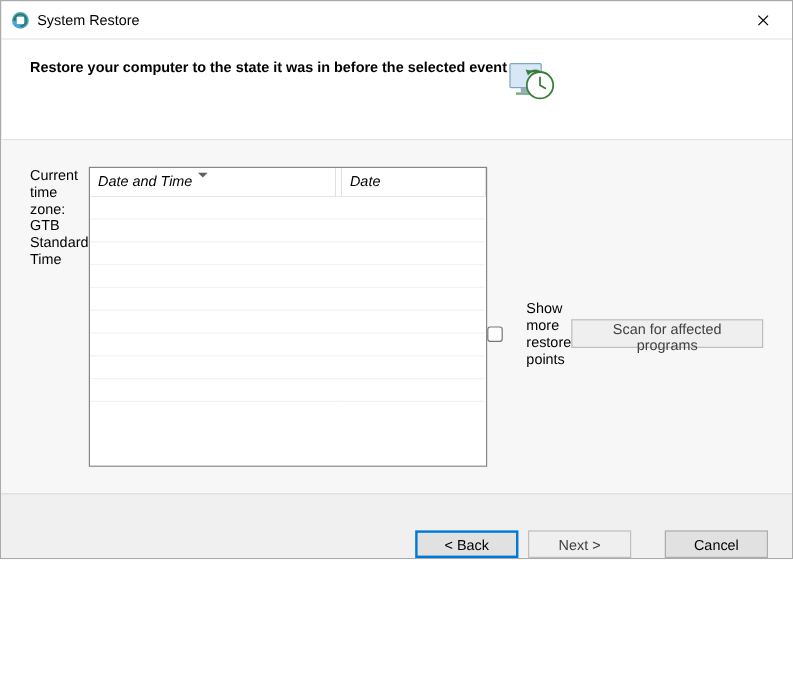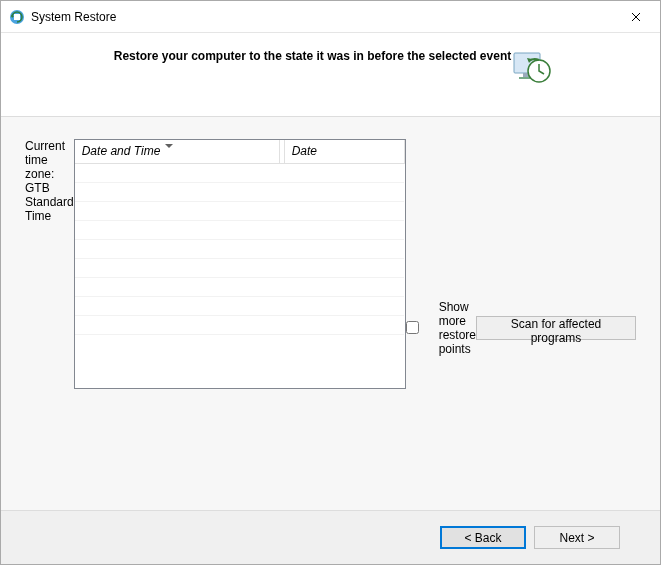--- a/index.html
+++ b/index.html
@@ -4,21 +4,21 @@
 <style>
   * { box-sizing: border-box; }
   html, body {
     margin: 0; padding: 0;
     font-family: "Segoe UI", Tahoma, sans-serif;
     font-size: 12px;
     color: #000;
     background: #fff;
   }
   .window {
-    width: 661px; height: 565px;
+    width: 661px; height: 466px;
     border: 1px solid #aaa;
     display: flex; flex-direction: column;
     background: #fff;
   }
   .titlebar {
     height: 32px;
     display: flex; align-items: center;
     padding: 0 2px 0 8px;
     border-bottom: 1px solid #e5e5e5;
   }
@@ -31,21 +31,21 @@
     width: 16px; height: 16px;
   }
   .close-btn {
     width: 45px; height: 30px;
     display: flex; align-items: center; justify-content: center;
     cursor: default;
   }
   .header {
     height: 84px;
     padding: 12px 20px 0 24px;
-    display: flex; justify-content: center;
+    display: flex; justify-content: flex-start;
     border-bottom: 1px solid #ddd;
   }
   .header h1 {
     font-size: 12px;
     font-weight: 700;
     margin: 4px 0 0 0;
   }
   .header-icon { width: 40px; height: 40px; flex:0 0 auto; margin-top:2px;}
   .body {
     flex: 1;
@@ -102,34 +102,34 @@
     min-width: 86px;
     height: 23px;
     border: 1px solid #adadad;
     background: #e1e1e1;
     font: inherit;
     padding: 0 12px;
     cursor: default;
   }
   .btn.wide { min-width: 160px; height: 24px;}
   .btn:disabled, .btn.disabled {
-    color: #000000;
+    color: #404040;
     border-color: #bfbfbf;
     background: #efefef;
   }
   .btn.default {
     border: 2px solid #0078d7;
     padding: 0 11px;
   }
   .footer {
     height: 54px;
     border-top: 1px solid #ddd;
     display: flex;
     justify-content: flex-end;
-    align-items: center;
+    align-items: flex-end;
     gap: 8px;
     padding: 0 20px;
     background: #f0f0f0;
   }
   .footer .gap { width: 12px; }
 </style>
 </head>
 <body>
 
 <div class="window">
@@ -235,15 +235,16 @@
         <span>Show more restore points</span>
       </label>
       <button class="btn wide disabled" disabled="">Scan for affected programs</button>
     </div>
   </div>
 
   <div class="footer">
     <button class="btn default">&lt; Back</button>
     <button class="btn disabled" disabled="">Next &gt;</button>
     <span class="gap"></span>
+    <button class="btn">Cancel</button>
   </div>
 
 </div>
 
 </body></html>

